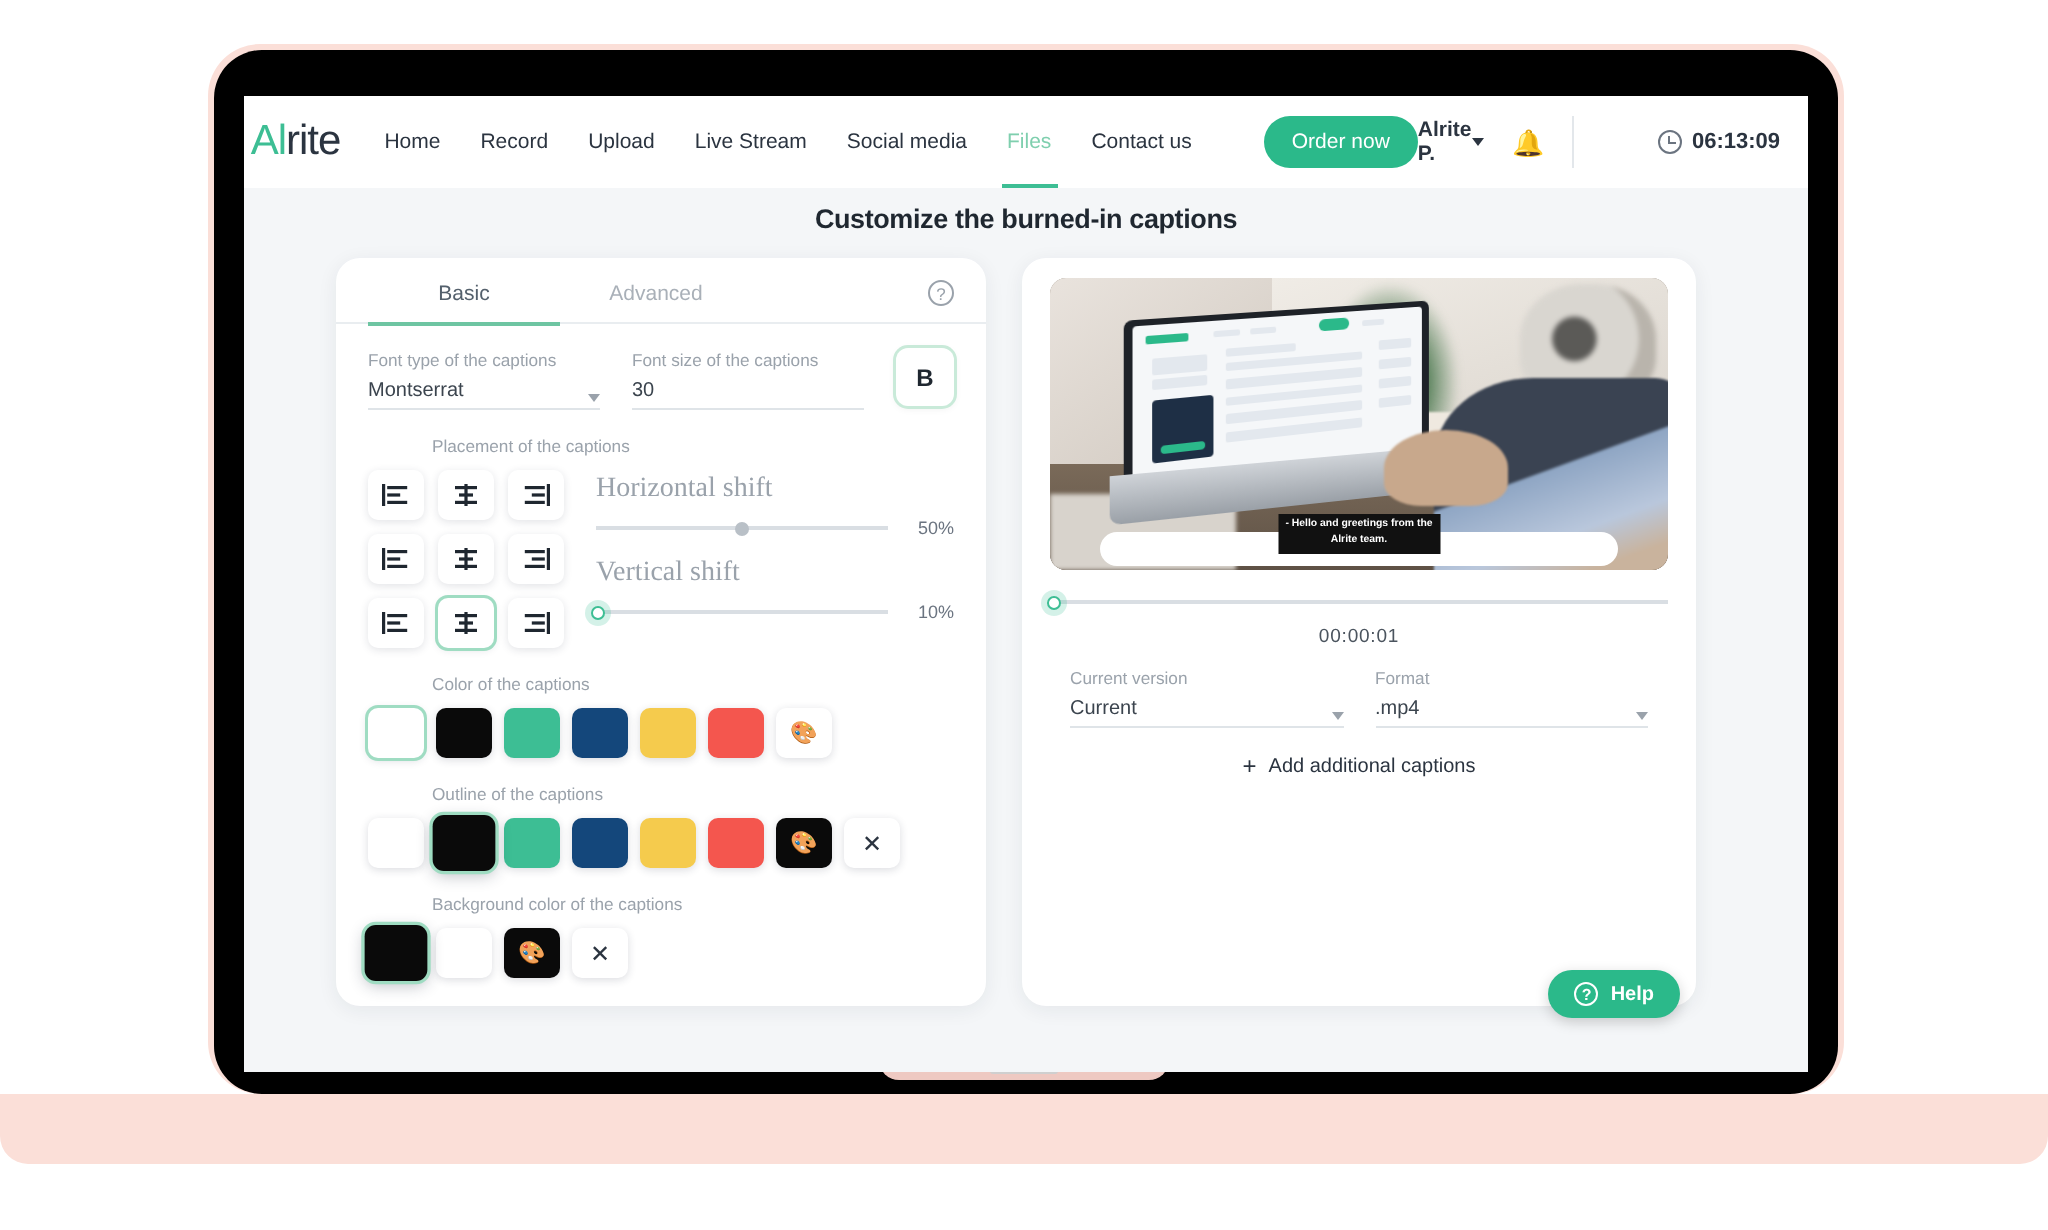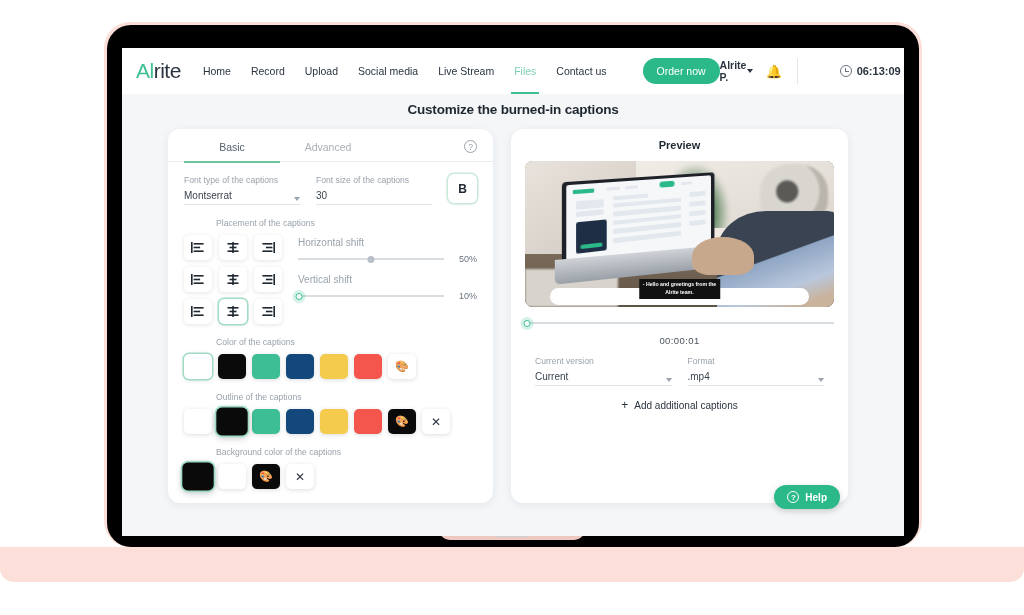--- a/index.html
+++ b/index.html
@@ -38,21 +38,21 @@
 
   
   .screen {
     position: absolute; left: 122px; top: 48px; width: 782px; height: 488px;
     background: #f4f6f8; overflow: hidden;
   }
 
   
   .navbar {
     height: 46px; background: #fff; display: flex; align-items: center;
-    padding: 0 14px; position: relative;
+    padding: 0 14px; position: relative; justify-content: flex-end;
   }
   .logo { display:flex; align-items:baseline; font-size:21px; letter-spacing:-0.5px; }
   .logo .al { color:#3dbe94; font-weight:400; }
   .logo .rite { color:#2b3440; font-weight:400; }
 
   .nav-links { display: flex; align-items: center; gap: 20px; margin-left: 22px; height:46px;}
   .nav-link {
     font-size: 10.5px; color: #2b3440; cursor: pointer; position: relative;
     height:46px; display:flex; align-items:center; white-space:nowrap;
   }
@@ -122,21 +122,21 @@
   .placement-wrap { display:flex; gap: 16px; }
   .align-grid { display:grid; grid-template-columns: repeat(3, 28px); gap: 7px; }
   .align-cell {
     width:28px;height:25px;border-radius:5px;background:#fff;
     box-shadow: 0 1px 4px rgba(30,40,60,.13);
     display:flex;align-items:center;justify-content:center;cursor:pointer;
   }
   .align-cell.selected { box-shadow: 0 0 0 1.5px #9fdcc2, 0 1px 4px rgba(30,40,60,.13); }
 
   .shifts { flex:1; padding-top: 2px; }
-  .shift-label { font-size:10px; color:#9aa2ab; margin-bottom:6px; }
+  .shift-label { font-size:14px; color:#9aa2ab; margin-bottom:6px;font-family:Liberation Serif, serif; }
   .shift-row { display:flex; align-items:center; gap:7px; margin-bottom: 10px;}
   .track { position:relative; flex:1; height:10px; display:flex; align-items:center;}
   .track .rail { position:absolute; left:0; right:0; height:1.3px; background:#d9dee3;}
   .thumb { position:absolute; width:7px;height:7px;border-radius:50%; transform:translateX(-50%); }
   .thumb.gray { background:#b9c0c7; }
   .thumb.green { background:#fff; border:1.8px solid #3dbe94; box-shadow:0 0 0 3px rgba(61,190,148,.22);}
   .pct { font-size:9px; color:#6b7480; width:26px; text-align:right;}
 
   .swatch-row { display:flex; align-items:center; gap: 6px; }
   .swatch { width:28px;height:25px;border-radius:5px; box-shadow: 0 1px 4px rgba(30,40,60,.16); cursor:pointer;}
@@ -237,22 +237,22 @@
     <div class="navbar">
       <div class="logo">
         <span class="al">Al</span>
           <span class="rite">rite</span>
       </div>
 
       <div class="nav-links">
         <div class="nav-link">Home</div>
         <div class="nav-link">Record</div>
         <div class="nav-link">Upload</div>
+        <div class="nav-link">Live Stream</div>
         <div class="nav-link">Social media</div>
-        <div class="nav-link">Live Stream</div>
         <div class="nav-link active">Files</div>
         <div class="nav-link">Contact us</div>
         <button class="order-btn">Order now</button>
       </div>
 
       <div class="nav-right">
         <div class="user-menu">
           <span>Alrite P.</span>
           <span class="caret"></span>
         </div>
@@ -429,21 +429,20 @@
               <div class="swatch big-sel" style="background:#0A0A0A"></div>
               <div class="swatch" style="background:#FFFFFF"></div>
               <div class="swatch pal" style="background:#0A0A0A;color:#ffffff">🎨</div>
               <div class="swatch xbtn">✕</div>
             </div>
 
           </div>
         </div>
 
         <div class="card card-right">
-          <div class="preview-title">Preview</div>
 
           <div class="video-wrap">
             <div class="video-scene">
               <div class="vs-wallL"></div>
                 <div class="vs-wallR"></div>
               <div class="vs-plant"></div>
                 <div class="vs-pot"></div>
               <div class="vs-dog"></div>
               <div class="vs-desk"></div>
                 <div class="vs-deskL"></div>

